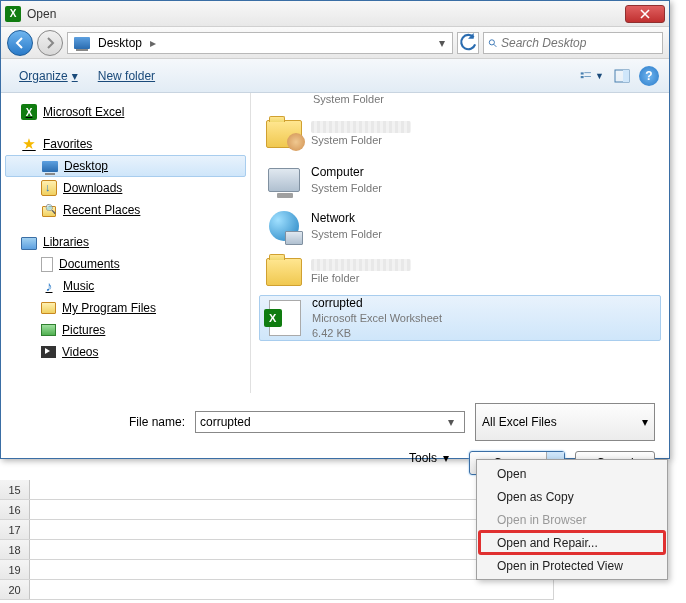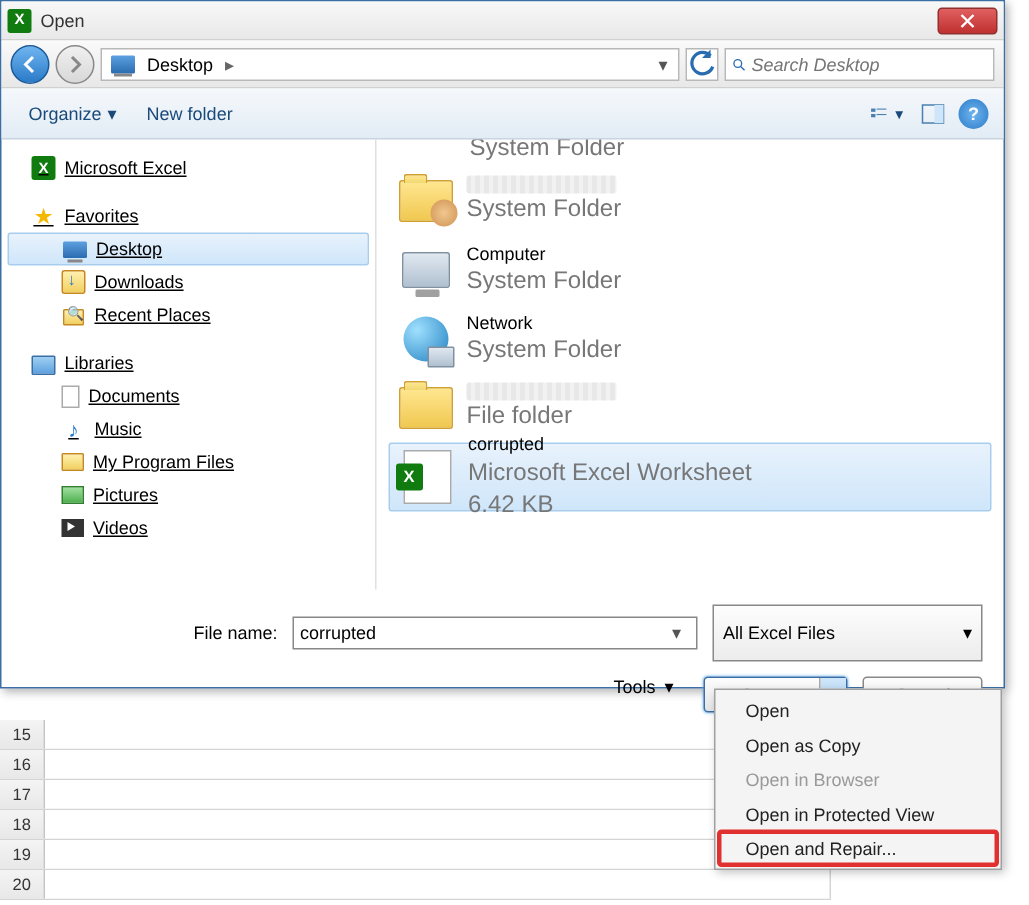--- a/index.html
+++ b/index.html
@@ -24,21 +24,21 @@
 .breadcrumb .icon::after { content:""; position:absolute; bottom:-2px; left:2px; width:12px; height:2px; background:#888; }
 .breadcrumb .seg { padding: 0 4px; }
 .breadcrumb .chev { color: #666; padding: 0 4px; }
 .breadcrumb .dropdown-btn { margin-left: auto; width: 16px; text-align: center; color: #555; }
 .refresh { width: 22px; height: 22px; border: 1px solid #b8b8b8; background: #fff; display: flex; align-items: center; justify-content: center; color: #2a6cb0; }
 .search { width: 180px; height: 22px; border: 1px solid #b8b8b8; background: #fff; display: flex; align-items: center; padding: 0 4px; }
 .search svg { width: 14px; height: 14px; margin-right: 4px; }
 .search input { border: none; outline: none; flex: 1; font-style: italic; color: #888; background: transparent; }
 
 .toolbar { height: 34px; background: linear-gradient(#f5f8fb,#e2ecf5); border-bottom: 1px solid #c8d4e0; display: flex; align-items: center; padding: 0 10px; gap: 4px; }
-.toolbar .tbtn { padding: 4px 8px; color: #1a4a7a; display: flex; align-items: center; gap: 4px; }
+.toolbar .tbtn { padding: 4px 8px; color: #1a4a7a; display: flex; align-items: center; gap: 4px; text-decoration: underline; }
 .toolbar .spacer { flex: 1; }
 .toolbar .iconbtn { width: 26px; height: 22px; display: flex; align-items: center; justify-content: center; color: #1a4a7a; border: 1px solid transparent; }
 .toolbar .help { width: 20px; height: 20px; border-radius: 50%; background: radial-gradient(#6fb5ef,#2a7ac8); color: #fff; display: flex; align-items: center; justify-content: center; font-weight: bold; }
 
 .body { display: flex; height: 300px; }
 .sidebar { width: 250px; border-right: 1px solid #e0e0e0; padding: 8px 0; overflow: hidden; }
 .side-item { display: flex; align-items: center; height: 22px; padding: 0 10px 0 20px; gap: 6px; text-decoration: underline; }
 .side-item.indent { padding-left: 40px; }
 .side-item.selected { background: linear-gradient(#e8f2fc,#cfe6fa); border: 1px solid #a8cdee; border-radius: 2px; margin: 0 4px; padding-left: 36px; }
 .side-spacer { height: 10px; }
@@ -71,21 +71,21 @@
 .folder-user .overlay { position:absolute; right:-4px; bottom:-4px; width:18px; height:18px; border-radius:50%; background:radial-gradient(#f0c890,#d09050); }
 .computer-lg { width:32px; height:24px; background:linear-gradient(#e0e8f0,#b0c0d0); border:1px solid #8090a0; border-radius:2px; position:relative; }
 .computer-lg::after { content:""; position:absolute; bottom:-7px; left:8px; width:16px; height:5px; background:#a0a0a0; border-radius:1px; }
 .network-lg { width:30px; height:30px; border-radius:50%; background:radial-gradient(circle at 30% 30%,#a0e0ff,#2080c0); position:relative; }
 .network-lg::after { content:""; position:absolute; right:-4px; bottom:-4px; width:16px; height:12px; background:linear-gradient(#e0e8f0,#b0c0d0); border:1px solid #8090a0; border-radius:1px; }
 .excel-lg { width:32px; height:36px; background:#fff; border:1px solid #aaa; position:relative; }
 .excel-lg::before { content:""; position:absolute; left:-6px; top:8px; width:18px; height:18px; background:#107c10; border-radius:2px; }
 .excel-lg::after { content:"X"; position:absolute; left:-1px; top:11px; color:#fff; font-size:11px; font-weight:bold; }
 .file-info { display: flex; flex-direction: column; line-height: 1.35; }
 .file-name { color: #000; }
-.file-sub { color: #777; font-size: 16px; }
+.file-sub { color: #777; font-size: 11px; }
 .file-pad { width: 40px; }
 .obscured { background: repeating-linear-gradient(90deg,#e8e8e8 0,#e8e8e8 3px,#f2f2f2 3px,#f2f2f2 6px); height: 12px; width: 100px; border-radius: 2px; }
 
 .footer { padding: 10px 14px 12px; }
 .footer-row { display: flex; align-items: center; gap: 10px; margin-bottom: 10px; }
 .footer-row .label { width: 170px; text-align: right; }
 .fn-input { flex: 1; height: 22px; border: 1px solid #888; padding: 0 4px; display: flex; align-items: center; background:#fff; }
 .fn-input input { border:none; outline:none; flex:1; }
 .fn-drop { width: 18px; text-align: center; color:#555; }
 .filter { width: 180px; height: 38px; border: 1px solid #888; background: linear-gradient(#fdfdfd,#ececec); display: flex; align-items: center; padding: 0 6px; }
@@ -312,22 +312,22 @@
           <span>Cancel</span>
         </div>
     </div>
   </div>
 </div>
 
 <div class="menu">
   <div class="menu-item">Open</div>
   <div class="menu-item">Open as Copy</div>
   <div class="menu-item disabled">Open in Browser</div>
+  <div class="menu-item highlight">Open and Repair...</div>
   <div class="menu-item">Open in Protected View</div>
-  <div class="menu-item highlight">Open and Repair...</div>
 </div>
 
 <div class="sheet">
   <div class="sheet-row">
       <div class="row-hdr">15</div>
       <div class="cell"></div>
     </div>
   <div class="sheet-row">
       <div class="row-hdr">16</div>
       <div class="cell"></div>

